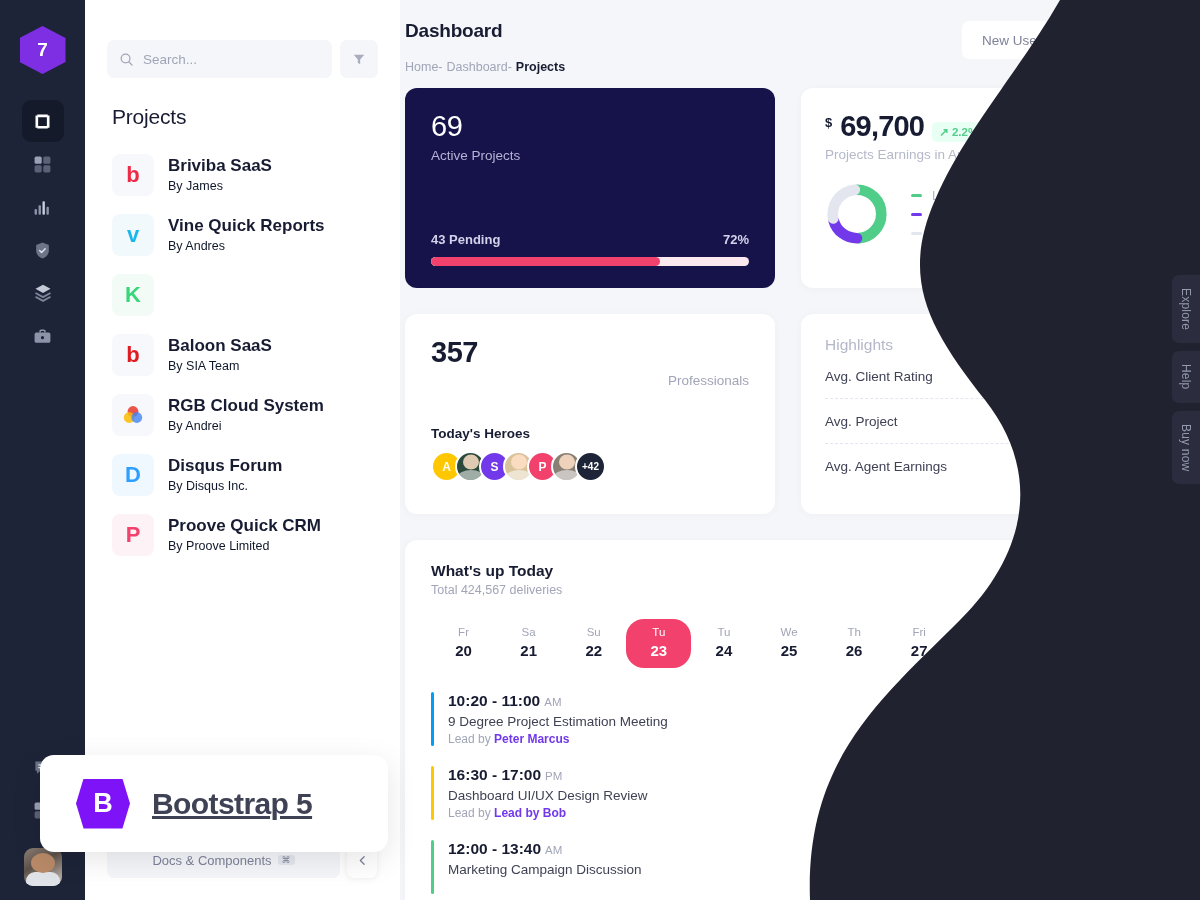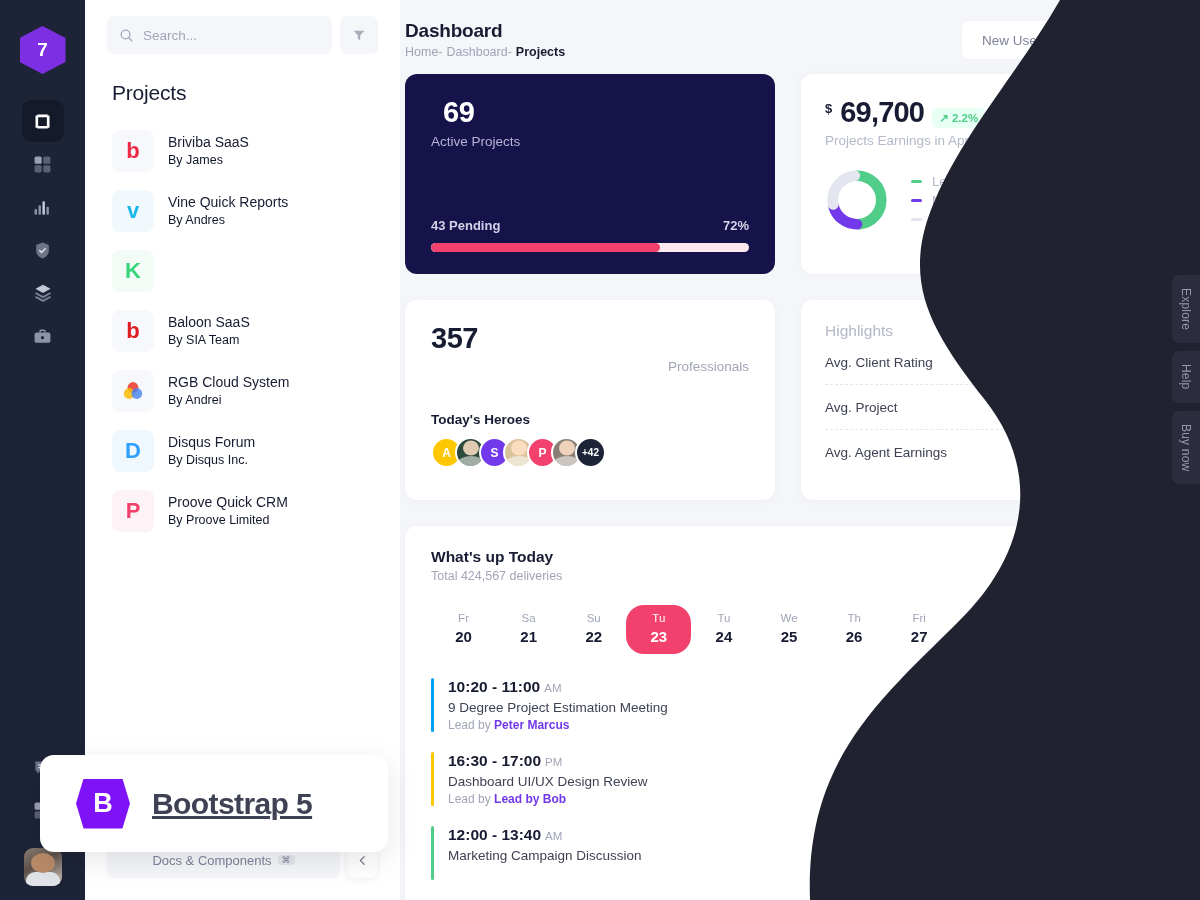--- a/index.html
+++ b/index.html
@@ -49,21 +49,21 @@
   .rail-avatar::before {
     content:""; position:absolute; left:2px; bottom:0; width:34px; height:14px;
     border-radius:9px 9px 0 0; background:#dfe3e8;
   }
 
   
   .projects-panel {
     position: absolute; left: 85px; top: 0; width: 315px; height: 900px;
     background: #ffffff; z-index: 4;
   }
-  .search-row { display: flex; gap: 8px; padding: 16px 22px 0 22px; }
+  .search-row { display: flex; gap: 8px; padding: 40px 22px 0 22px; }
   .search-box {
     flex: 1; height: 38px; background: #f4f6f9; border-radius: 7px;
     display: flex; align-items: center; padding: 0 12px; gap: 9px;
     cursor: text;
   }
   .search-box input {
     border: none; outline: none; background: transparent; flex: 1;
     font-family: inherit; font-size: 13.5px; color: #3f4254;
   }
   .search-box input::placeholder { color: #a1a5b7; }
@@ -78,21 +78,21 @@
   .proj-list { margin-top: 16px; }
   .proj-item {
     display: flex; align-items: center; gap: 14px;
     padding: 9px 27px; cursor: pointer;
   }
   .proj-logo {
     width: 42px; height: 42px; border-radius: 8px; background: #f7f8fb;
     display: flex; align-items: center; justify-content: center; flex: 0 0 42px;
     font-size: 22px; font-weight: bold;
   }
-  .proj-name { font-size: 14px; font-weight: normal; color: #181c32; line-height: 1.35; }
+  .proj-name { font-size: 17px; font-weight: bold; color: #181c32; line-height: 1.35; }
   .proj-by { font-size: 12.5px; color: #0f172a; line-height: 1.4; }
 
   .docs-bar {
     position: absolute; left: 22px; bottom: 22px; width: 270px;
     display: flex; gap: 7px; align-items: center;
   }
   .docs-btn {
     flex: 1; height: 36px; background: #f4f6f9; border-radius: 7px;
     display: flex; align-items: center; justify-content: center; gap: 6px;
     font-size: 13px; color: #7e8299; cursor: pointer;
@@ -107,21 +107,21 @@
     box-shadow: 0 1px 6px rgba(0,0,0,0.07);
   }
 
   
   .main { position: absolute; left: 400px; top: 0; right: 0; height: 900px; }
   .topbar {
     display: flex; align-items: flex-start; justify-content: space-between;
     padding: 20px 25px 0 5px;
   }
   .page-title { font-size: 19px; color: #181c32; font-weight: bold; letter-spacing: -0.2px;}
-  .crumbs { margin-top: 3px; font-size: 12.5px; color: #a1a5b7; display: flex; gap: 4px; }
+  .crumbs { margin-top: 18px; font-size: 12.5px; color: #a1a5b7; display: flex; gap: 4px; }
   .crumbs .cur { color: #181c32; font-weight: bold; }
   .top-actions { display: flex; gap: 10px; align-items: center; }
   .btn-light {
     background: #fff; color: #7e8299; border: none; border-radius: 7px;
     height: 38px; padding: 0 20px; font-family: inherit; font-size: 13.5px;
     cursor: pointer;
   }
   .btn-primary {
     background: #009ef7; color: #fff; border: none; border-radius: 7px;
     height: 40px; padding: 0 20px; font-family: inherit; font-size: 14px;
@@ -131,21 +131,21 @@
   .grid { padding: 14px 25px 0 5px; }
   .row { display: flex; gap: 26px; }
   .card { border-radius: 12px; background: #fff; box-shadow: 0 1px 10px rgba(0,0,0,0.03); }
 
   
   .card-dark {
     width: 370px; height: 200px; background: #16134b; border-radius: 12px;
     padding: 22px 26px; display: flex; flex-direction: column; color: #fff;
     position: relative;
   }
-  .big-num { font-size: 29px; font-weight: bold; letter-spacing: -0.5px; margin-left: 12px; }
+  .big-num { font-size: 29px; font-weight: normal; letter-spacing: -0.5px; }
   .big-sub { font-size: 13.5px; color: #b5b3d6; margin-top: 5px; }
   .prog-labels {
     margin-top: auto; display: flex; justify-content: space-between;
     font-size: 13px; font-weight: bold; color: #d4d2ea;
   }
   .prog-track {
     margin-top: 10px; height: 9px; border-radius: 5px; background: #fbe9ef; overflow: hidden;
   }
   .prog-fill { height: 100%; border-radius: 5px; background: #f1416c; }
 

